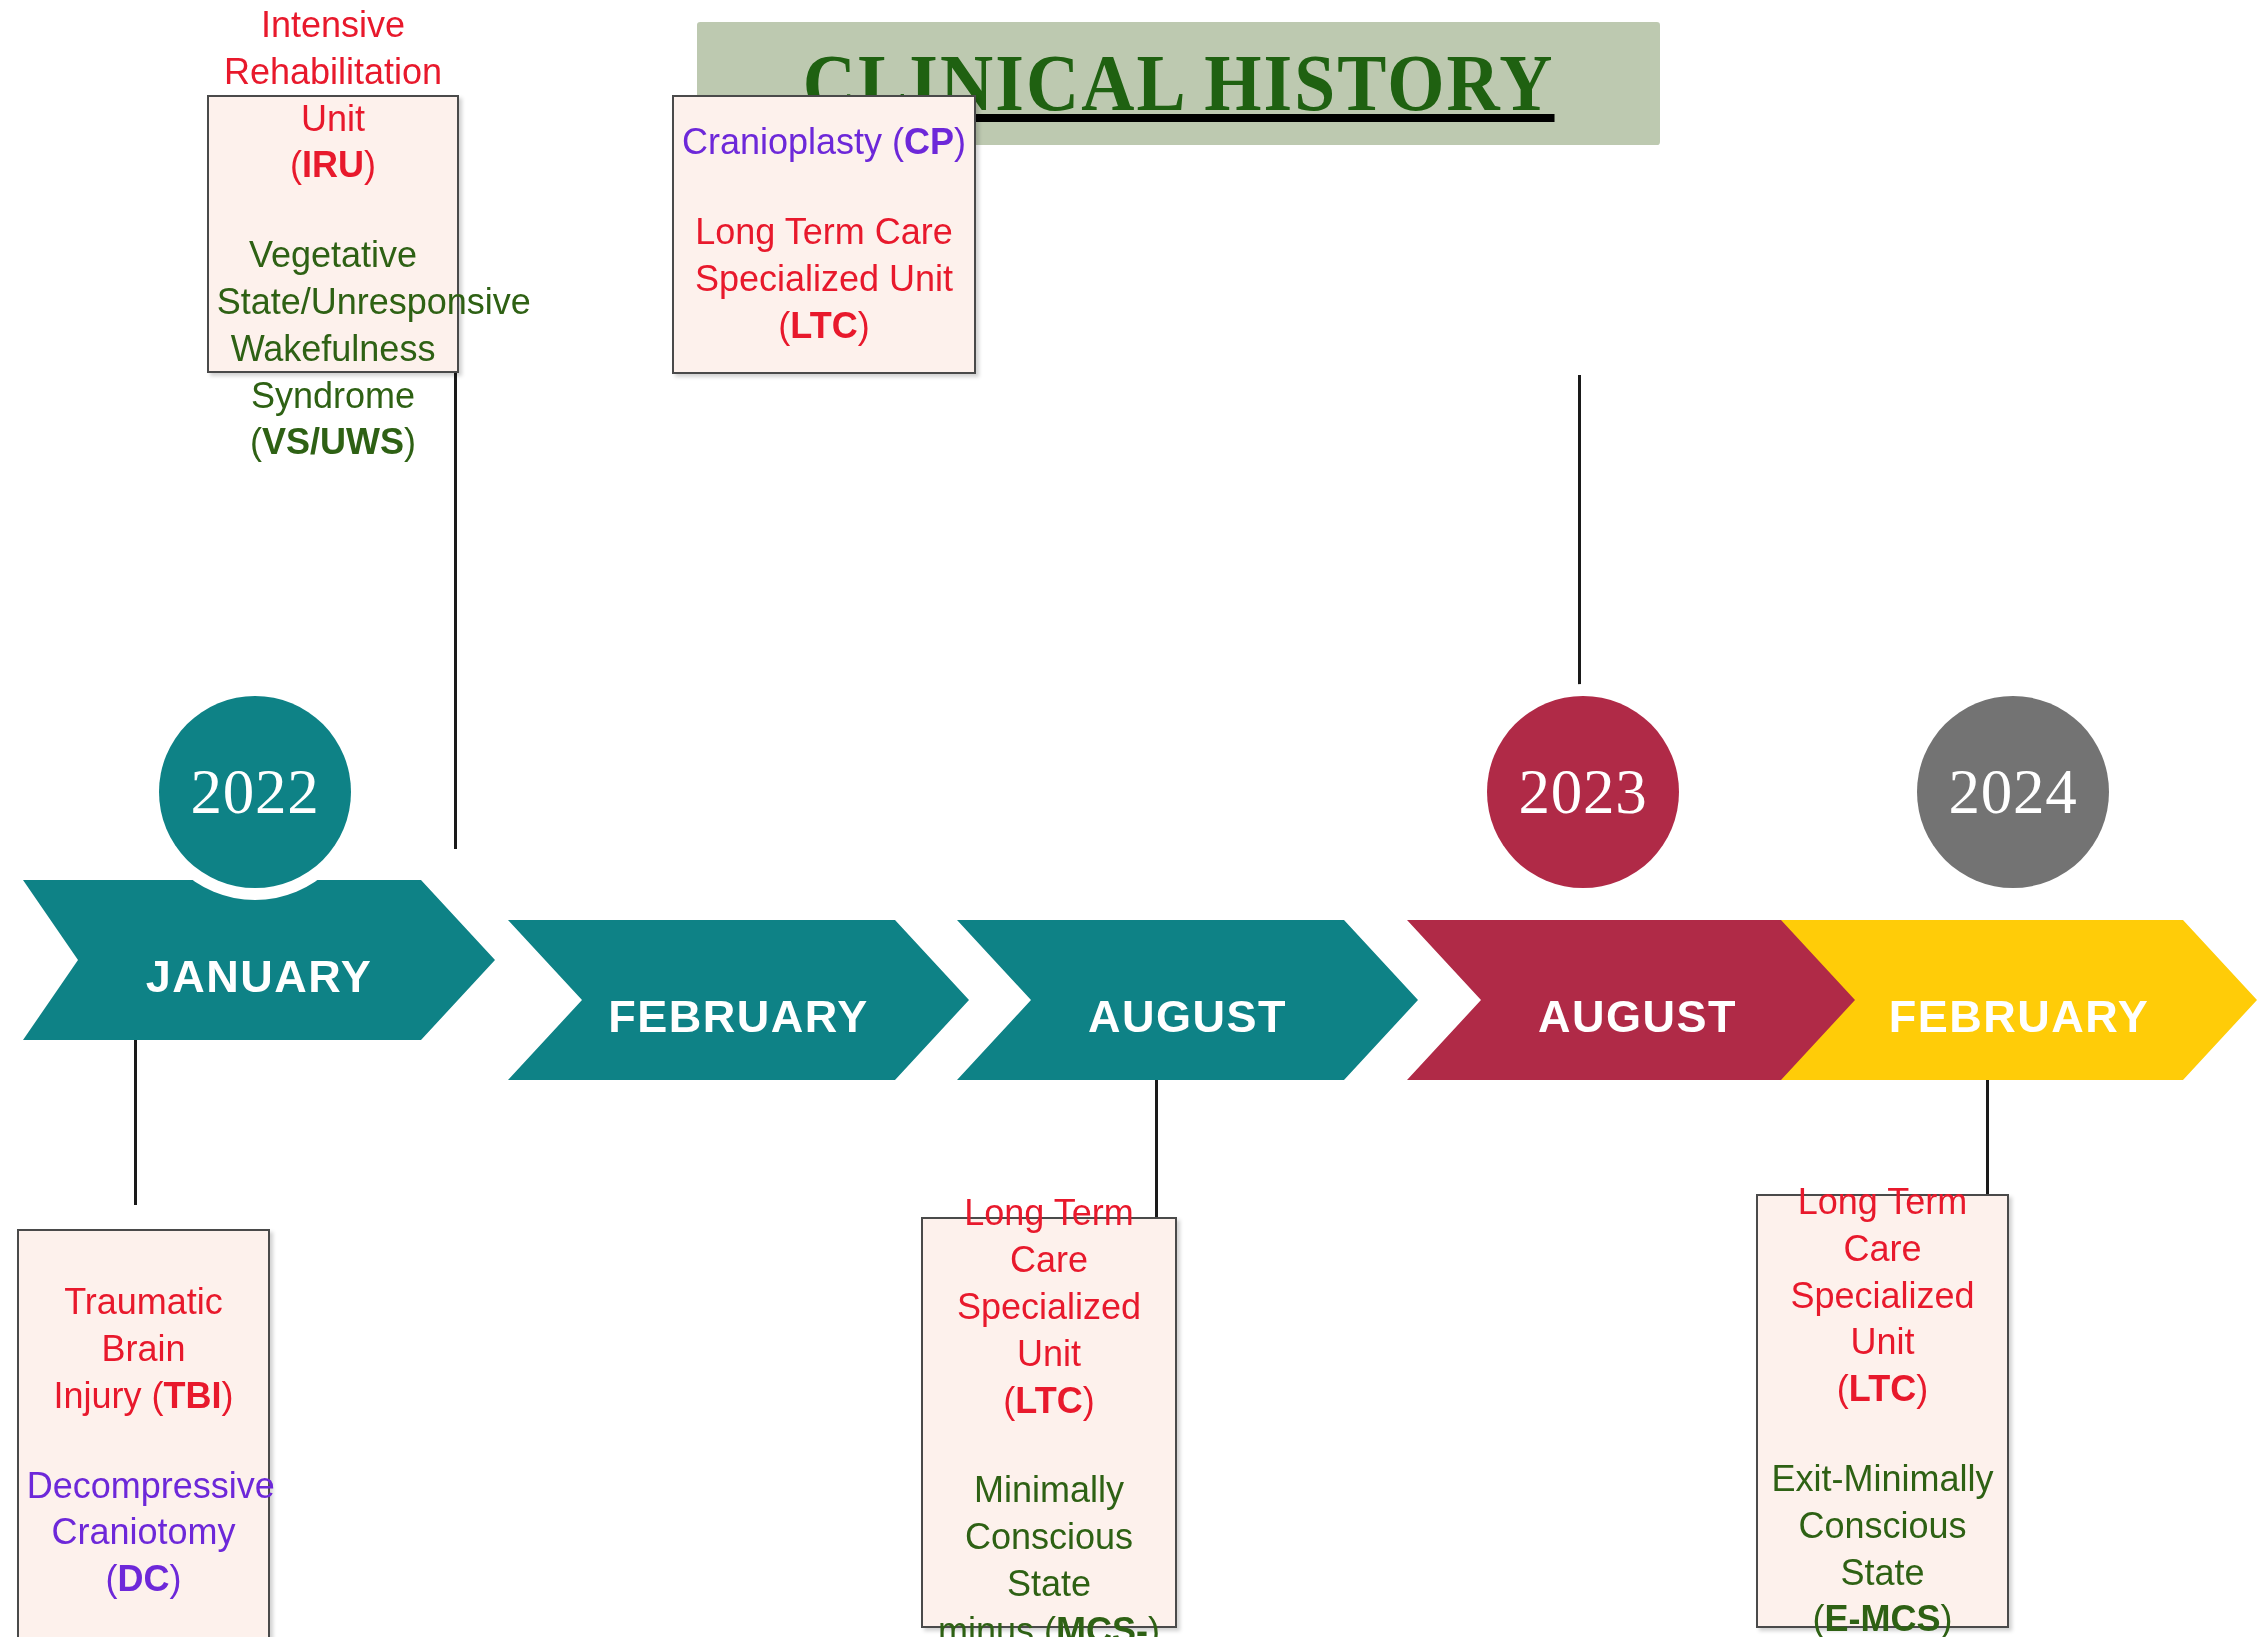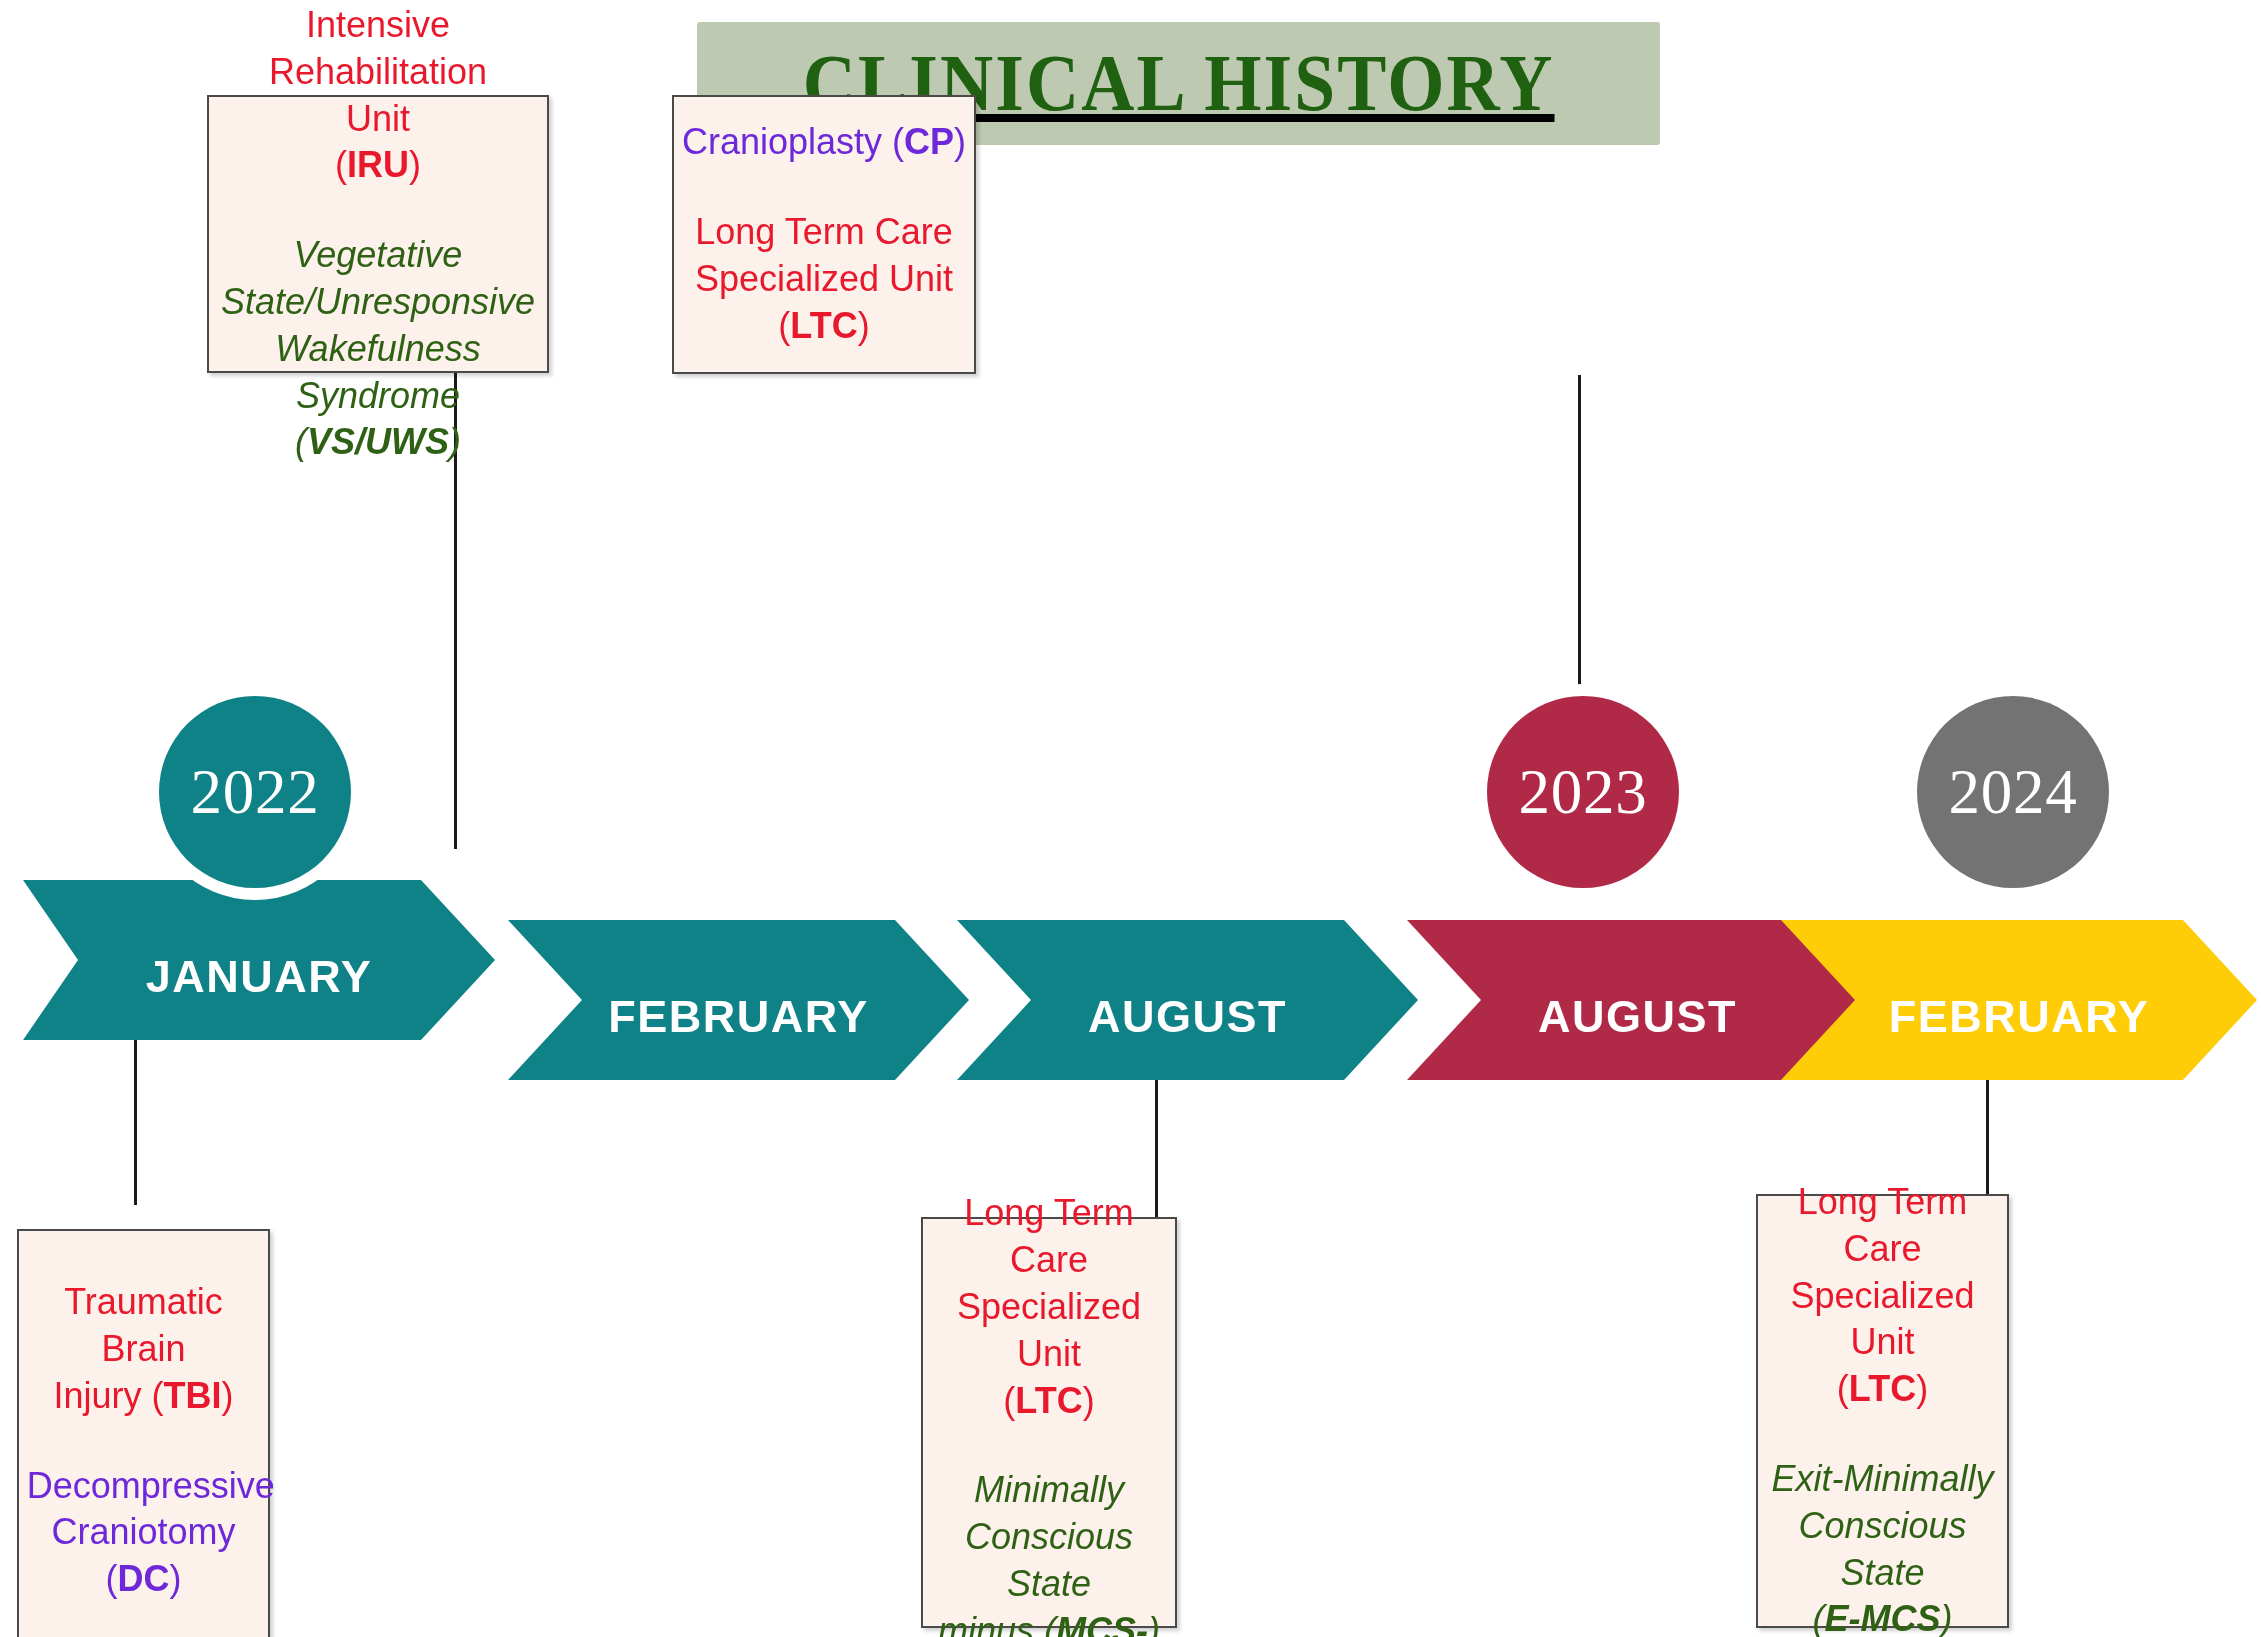--- a/index.html
+++ b/index.html
@@ -48,21 +48,21 @@
   .ib-para {
     text-align: center;
     line-height: 1.30;
     font-size: 36px;
     padding: 0 7.7px;
     box-sizing: border-box;
     width: 100%;
   }
   .ib-para + .ib-para { margin-top: 43px; }
   .c-red   { color: #E8192C; }
-  .c-green { color: #2E6114; font-style: italic; }
+  .c-green { color: #2E6114; }
   .c-blue  { color: #6d28d9; }
   .abbr { font-weight: bold; }
 
   
   .connector {
     position: absolute;
     width: 3.1px;
     background: #1a1a1a;
   }
 
@@ -119,21 +119,21 @@
   <div class="title-band">
     <div class="title-text">CLINICAL HISTORY</div>
   </div>
 
   <div class="connector" style="left:454px; top:372px; height:477px;"></div>
   <div class="connector" style="left:1578px; top:375px; height:475px;"></div>
   <div class="connector" style="left:134px; top:1035px; height:170px;"></div>
   <div class="connector" style="left:1155px; top:1035px; height:183px;"></div>
   <div class="connector" style="left:1986px; top:1035px; height:160px;"></div>
 
-  <div class="info-box" style="left:207px; top:95px; width:342px; height:278px;">
+  <div class="info-box" style="left:207px; top:95px; width:252px; height:278px;">
     <div class="ib-para c-red">
       <div>Intensive Rehabilitation</div>
       <div>Unit</div>
       <div><span>(</span><span class="abbr">IRU</span><span>)</span></div>
     </div>
     <div class="ib-para c-green">
       <div>Vegetative</div>
       <div>State/Unresponsive</div>
       <div>Wakefulness Syndrome</div>
       <div><span>(</span><span class="abbr">VS/UWS</span><span>)</span></div>

